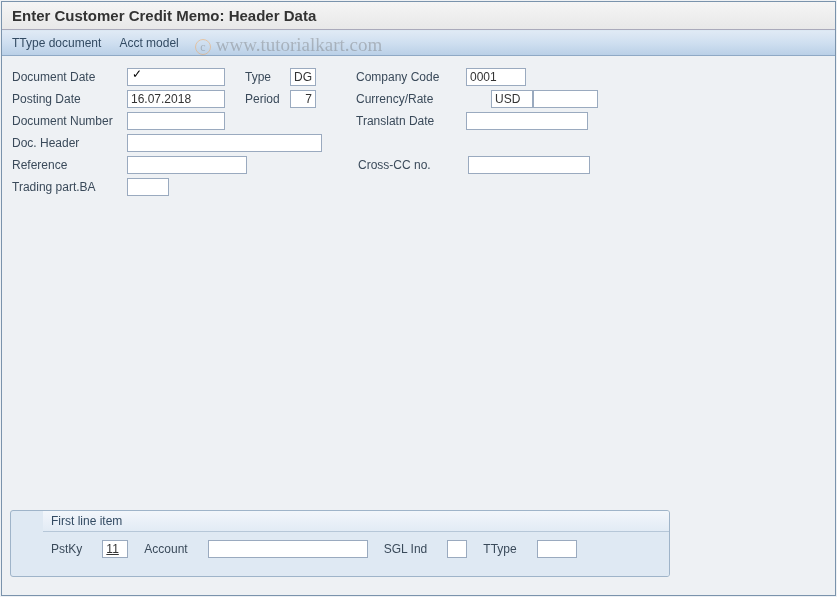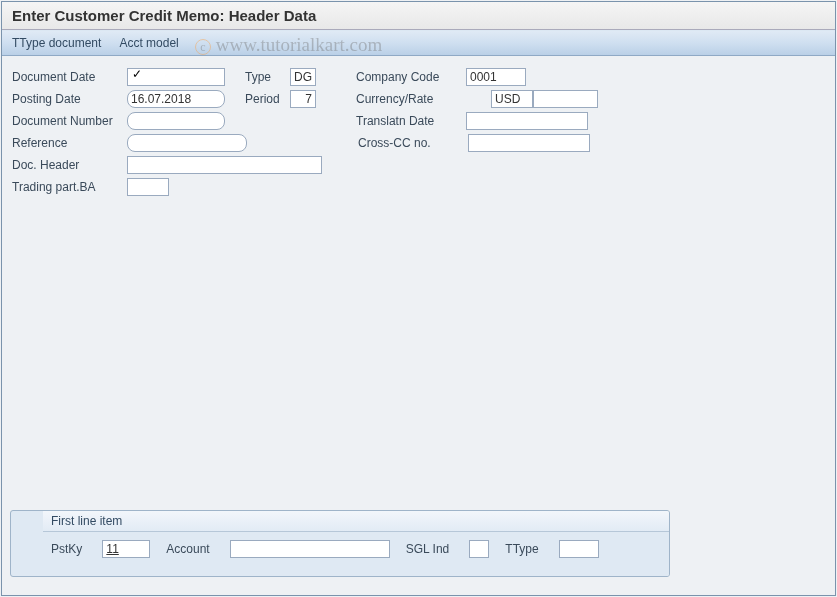--- a/index.html
+++ b/index.html
@@ -53,21 +53,21 @@
       position: relative;
       height: 420px;
     }
     .form-row {
       display: flex;
       align-items: center;
       height: 22px;
       margin-bottom: 0px;
     }
     .col1-label { width: 115px; }
-    .col1-input { width: 98px; margin-right: 20px; border-radius: 8px; }
+    .col1-input { width: 98px; margin-right: 20px; }
     .col2-label { width: 45px; }
     .col2-input { width: 26px; text-align: right; margin-right: 40px;}
     .col3-label { width: 110px; }
     .col3-input-a { width: 60px; }
 
     .label {
       color: #3a4a5a;
       font-size: 12px;
     }
     input.sap-input {
@@ -189,43 +189,43 @@
     <div class="form-row">
       <span class="label col1-label">Document Number</span>
       <input class="sap-input col1-input" style="width: 98px;">
       <span class="col2-label"></span>
       <span class="col2-input" style="margin-right:40px;"></span>
       <span class="label col3-label">Translatn Date</span>
       <input class="sap-input" style="width: 122px;">
     </div>
 
     <div class="form-row">
+      <span class="label col1-label">Doc. Header</span>
+      <input class="sap-input" style="width: 195px;">
+    </div>
+
+    <div class="form-row">
       <span class="label col1-label">Reference</span>
       <input class="sap-input col1-input" style="width: 120px;">
       <span style="width:91px;"></span>
       <span class="label col3-label">Cross-CC no.</span>
       <input class="sap-input" style="width: 122px;">
     </div>
 
     <div class="form-row">
-      <span class="label col1-label">Doc. Header</span>
-      <input class="sap-input" style="width: 195px;">
-    </div>
-
-    <div class="form-row">
       <span class="label col1-label">Trading part.BA</span>
       <input class="sap-input" style="width: 42px;">
     </div>
   </div>
 
   <div class="fli-panel">
     <div class="fli-header">First line item</div>
     <div class="fli-body">
       <span class="label">PstKy</span>
-      <input class="sap-input" style="width: 48px; text-decoration: underline;" value="11">
+      <input class="sap-input" style="width: 26px; text-decoration: underline;" value="11">
       <span class="label">Account</span>
       <input class="sap-input" style="width: 160px;">
       <span class="label">SGL Ind</span>
       <input class="sap-input" style="width: 20px;">
       <span class="label">TType</span>
       <input class="sap-input" style="width: 40px;">
     </div>
   </div>
 </div>
 

